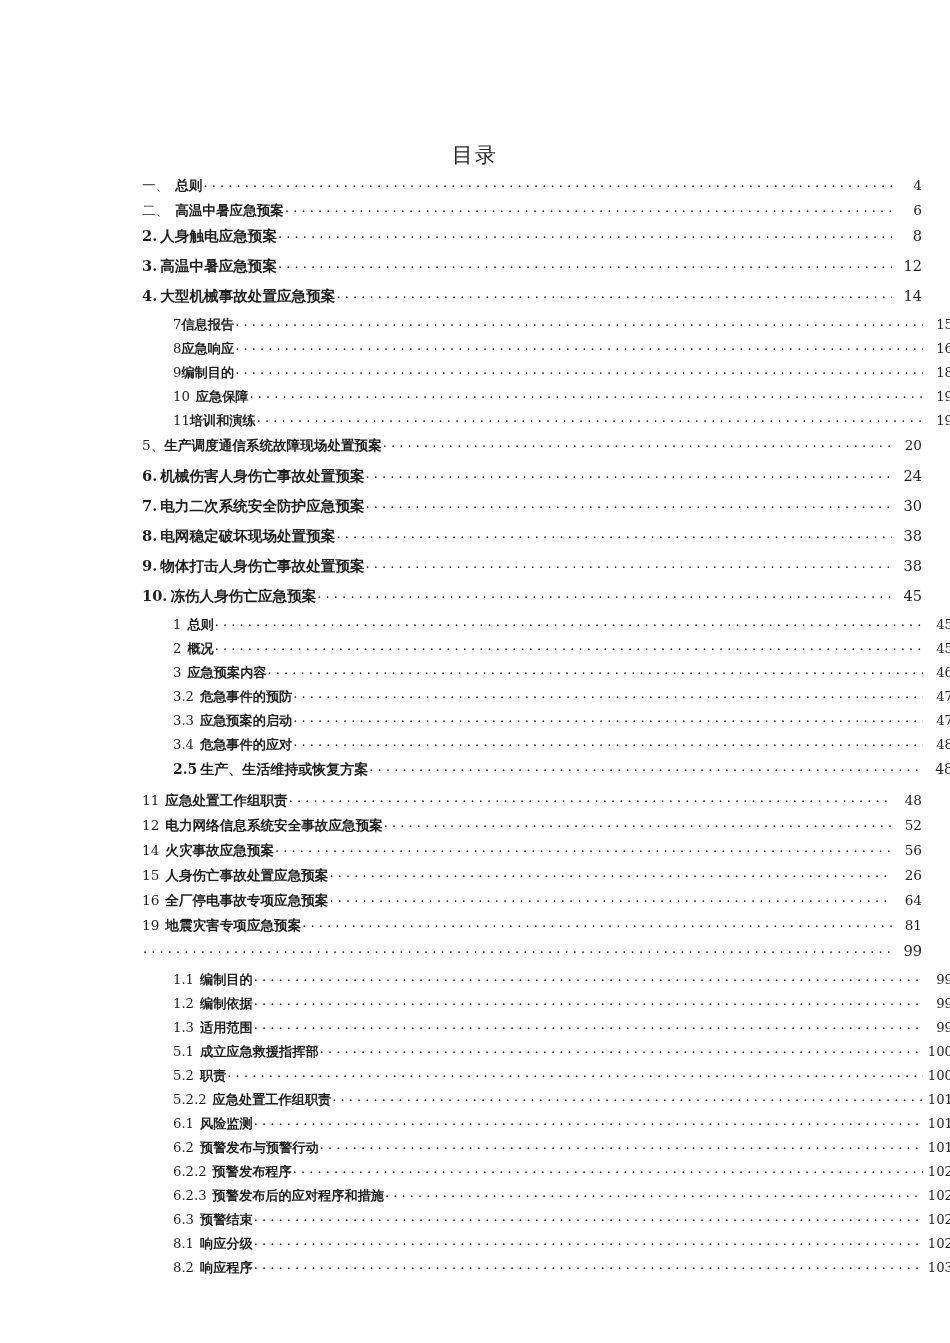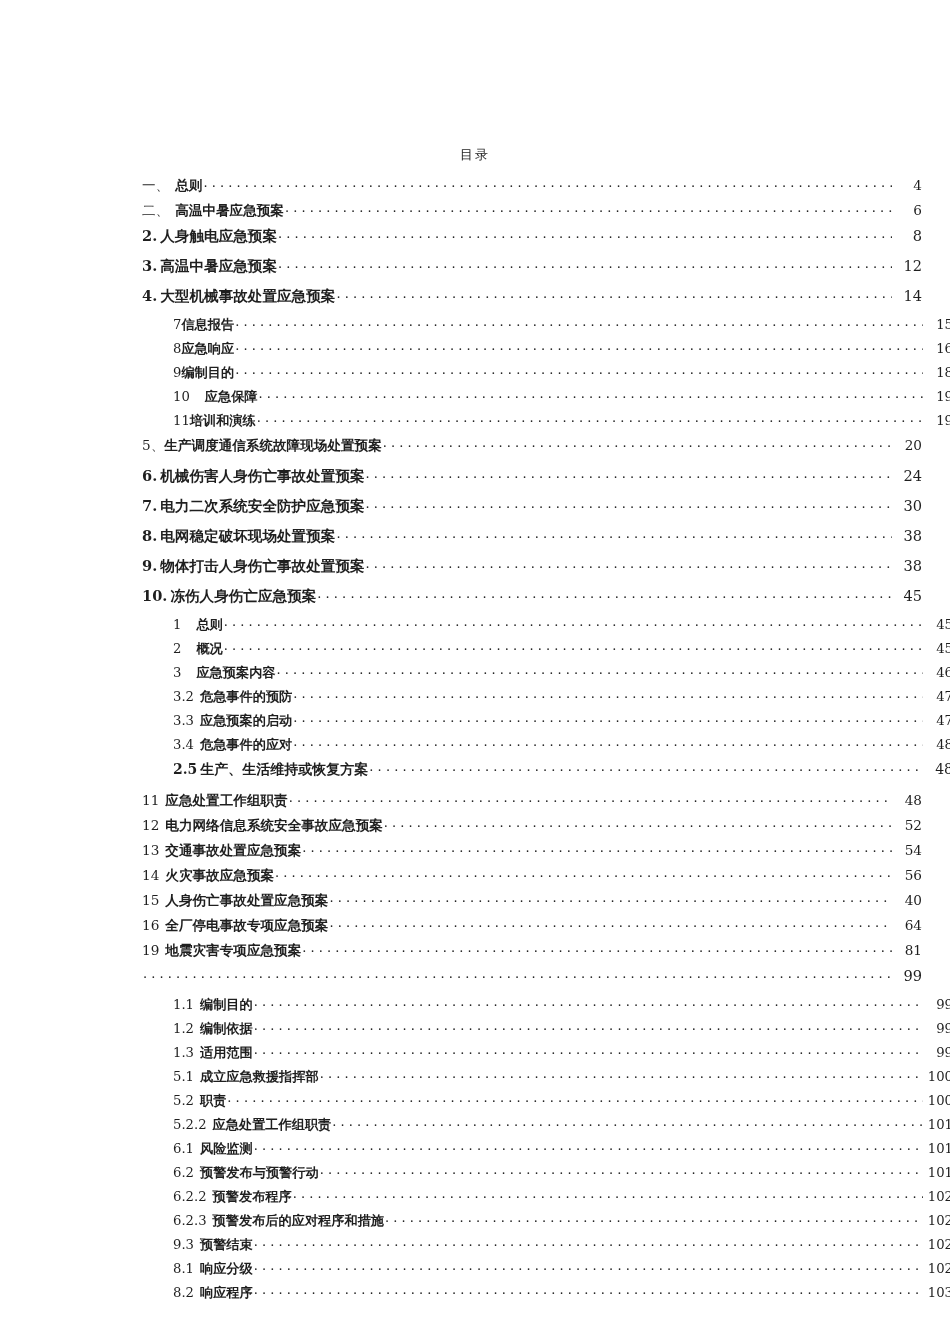--- a/index.html
+++ b/index.html
@@ -26,21 +26,21 @@
     background: #ffffff;
   }
 
   
   .toc-title {
     position: absolute;
     left: 0;
     top: 145px;
     width: 950px;
     text-align: center;
-    font-size: 13px;
+    font-size: 21px;
     line-height: 20px;
     letter-spacing: 2px;
     color: #1f1f1f;
     font-weight: normal;
   }
 
   
   .toc-list {
     position: absolute;
     left: 142px;
@@ -112,21 +112,21 @@
   .lh-tight { height: 25px; }
   .lh-mid   { height: 24px; }
   .lh-wide  { height: 30px; }
   .lh-xwide { height: 31px; }
 
   .bold-num .toc-num { font-weight: bold; }
   .reg-num  .toc-num { font-weight: normal; }
 
   .gap-num-sm .toc-num { padding-right: 3px; }
   .gap-num-md .toc-num { padding-right: 6px; }
-  .gap-num-lg .toc-num { padding-right: 15px; }
+  .gap-num-lg .toc-num { padding-right: 6px; }
   .gap-num-none .toc-num { padding-right: 0px; }
 </style>
 </head>
 <body>
 
 <div class="page">
 
   <div class="toc-title">目录</div>
 
   <div class="toc-list" id="toc-list">
@@ -325,41 +325,33 @@
       <div class="toc-row sz-a lh-tight reg-num gap-num-md lvl-0">
         <span class="toc-label">
           <span class="toc-num">12</span>
           <span class="toc-text">电力网络信息系统安全事故应急预案</span>
         </span>
         <span class="toc-dots"></span>
         <span class="toc-page">52</span>
       </div>
       <div class="toc-row sz-a lh-tight reg-num gap-num-md lvl-0">
         <span class="toc-label">
-          <span class="toc-num">13</span>
-          <span class="toc-text">交通事故处置应急预案</span>
-        </span>
-        <span class="toc-dots"></span>
-        <span class="toc-page">54</span>
-      </div>
-      <div class="toc-row sz-a lh-tight reg-num gap-num-md lvl-0">
-        <span class="toc-label">
           <span class="toc-num">14</span>
           <span class="toc-text">火灾事故应急预案</span>
         </span>
         <span class="toc-dots"></span>
         <span class="toc-page">56</span>
       </div>
       <div class="toc-row sz-a lh-tight reg-num gap-num-md lvl-0">
         <span class="toc-label">
           <span class="toc-num">15</span>
           <span class="toc-text">人身伤亡事故处置应急预案</span>
         </span>
         <span class="toc-dots"></span>
-        <span class="toc-page">40</span>
+        <span class="toc-page">26</span>
       </div>
       <div class="toc-row sz-a lh-tight reg-num gap-num-md lvl-0">
         <span class="toc-label">
           <span class="toc-num">16</span>
           <span class="toc-text">全厂停电事故专项应急预案</span>
         </span>
         <span class="toc-dots"></span>
         <span class="toc-page">64</span>
       </div>
       <div class="toc-row sz-a lh-tight reg-num gap-num-md lvl-0">
@@ -449,21 +441,21 @@
       <div class="toc-row sz-c lh-mid reg-num gap-num-md lvl-1">
         <span class="toc-label">
           <span class="toc-num">6.2.3</span>
           <span class="toc-text">预警发布后的应对程序和措施</span>
         </span>
         <span class="toc-dots"></span>
         <span class="toc-page">102</span>
       </div>
       <div class="toc-row sz-c lh-mid reg-num gap-num-md lvl-1">
         <span class="toc-label">
-          <span class="toc-num">9.3</span>
+          <span class="toc-num">6.3</span>
           <span class="toc-text">预警结束</span>
         </span>
         <span class="toc-dots"></span>
         <span class="toc-page">102</span>
       </div>
       <div class="toc-row sz-c lh-mid reg-num gap-num-md lvl-1">
         <span class="toc-label">
           <span class="toc-num">8.1</span>
           <span class="toc-text">响应分级</span>
         </span>

